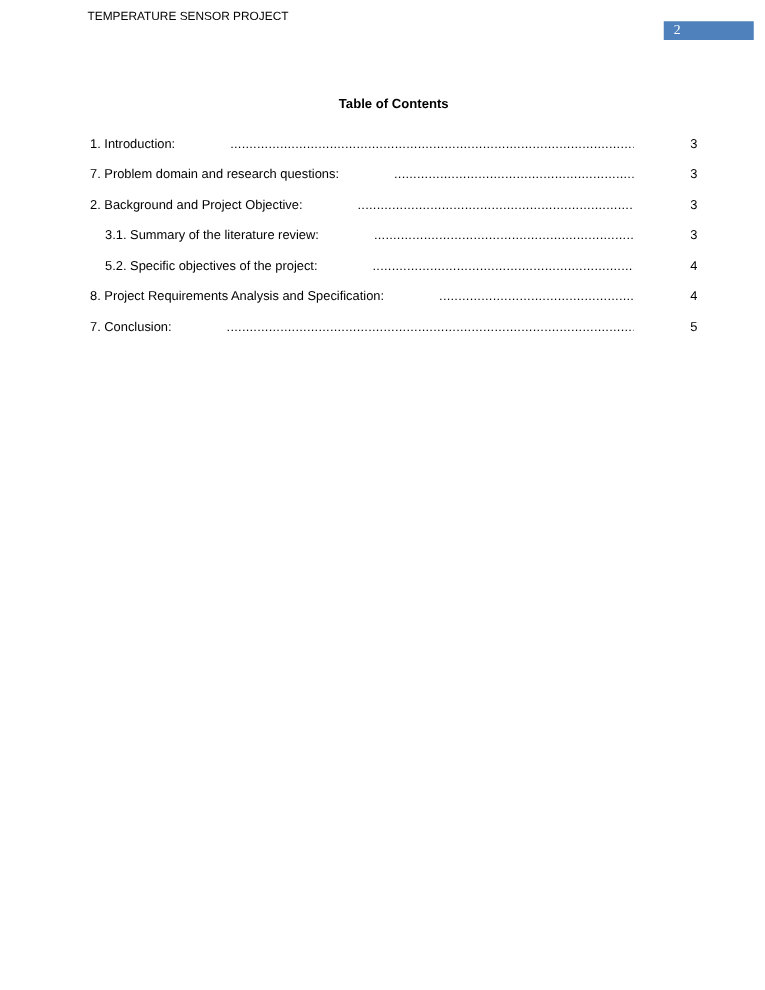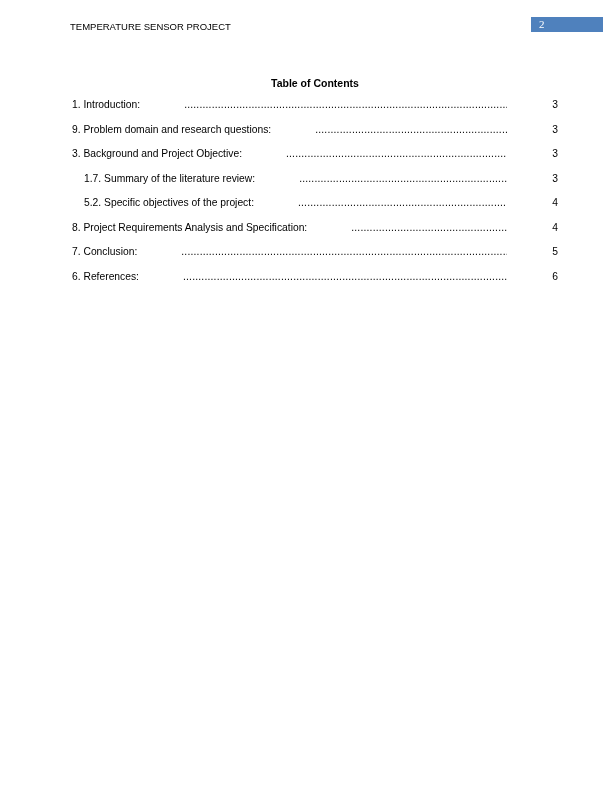--- a/index.html
+++ b/index.html
@@ -1,25 +1,25 @@
 <!DOCTYPE html>
 <html><head>
   <meta charset="utf-8">
   <style>
     html, body { margin: 0; padding: 0; background: #ffffff; }
     body { width: 612px; height: 792px; position: relative; overflow: hidden;
            font-family: "Liberation Sans", sans-serif; color: #000; }
-    .header-title { position: absolute; left: 70px; top: 21px; font-size: 9.5px; letter-spacing: 0px; text-align: right; }
+    .header-title { position: absolute; left: 70px; top: 8px; font-size: 9.5px; letter-spacing: 0px; text-align: right; }
     .page-num-box { position: absolute; left: 531px; top: 17px; width: 72px; height: 15px;
                     background: #4f81bd; color: #fff; font-family: "Liberation Serif", serif;
                     font-size: 11px; line-height: 15px; box-sizing: border-box; padding-left: 8px; }
     .toc-title { position: absolute; left: 0; width: 630px; top: 77px; text-align: center;
                  font-weight: bold; font-size: 10.5px; }
     .toc { position: absolute; left: 72px; top: 98px; width: 486px; }
-    .toc-entry { display: flex; align-items: flex-start; font-size: 10.3px; height: 24.5px; line-height: 14px; gap: 44px; }
+    .toc-entry { display: flex; align-items: flex-end; font-size: 10.3px; height: 24.5px; line-height: 14px; gap: 44px; }
     .toc-entry.level-2 { padding-left: 12px; }
     .toc-label { white-space: nowrap; }
     .toc-leader { flex: 1; overflow: hidden; white-space: nowrap; letter-spacing: 0.2px; }
     .toc-leader::after { content: "........................................................................................................................................................................................................................................................"; }
     .toc-page { white-space: nowrap; padding-left: 1px; }
   </style>
 </head>
 <body>
 
 <div class="header-title">TEMPERATURE SENSOR PROJECT</div>
@@ -29,47 +29,42 @@
 
 <div class="toc-title">Table of Contents</div>
 
 <div class="toc">
   <div class="toc-entry">
     <span class="toc-label">1. Introduction:</span>
     <span class="toc-leader"></span>
     <span class="toc-page">3</span>
   </div>
   <div class="toc-entry">
-    <span class="toc-label">9. Problem domain and research questions:</span>
+    <span class="toc-label">7. Problem domain and research questions:</span>
     <span class="toc-leader"></span>
     <span class="toc-page">3</span>
   </div>
   <div class="toc-entry">
-    <span class="toc-label">3. Background and Project Objective:</span>
+    <span class="toc-label">2. Background and Project Objective:</span>
     <span class="toc-leader"></span>
     <span class="toc-page">3</span>
   </div>
   <div class="toc-entry level-2">
-    <span class="toc-label">1.7. Summary of the literature review:</span>
+    <span class="toc-label">3.1. Summary of the literature review:</span>
     <span class="toc-leader"></span>
     <span class="toc-page">3</span>
   </div>
   <div class="toc-entry level-2">
     <span class="toc-label">5.2. Specific objectives of the project:</span>
     <span class="toc-leader"></span>
     <span class="toc-page">4</span>
   </div>
   <div class="toc-entry">
     <span class="toc-label">8. Project Requirements Analysis and Specification:</span>
     <span class="toc-leader"></span>
     <span class="toc-page">4</span>
   </div>
   <div class="toc-entry">
     <span class="toc-label">7. Conclusion:</span>
     <span class="toc-leader"></span>
     <span class="toc-page">5</span>
   </div>
-  <div class="toc-entry">
-    <span class="toc-label">6. References:</span>
-    <span class="toc-leader"></span>
-    <span class="toc-page">6</span>
-  </div>
 </div>
 
 </body></html>

